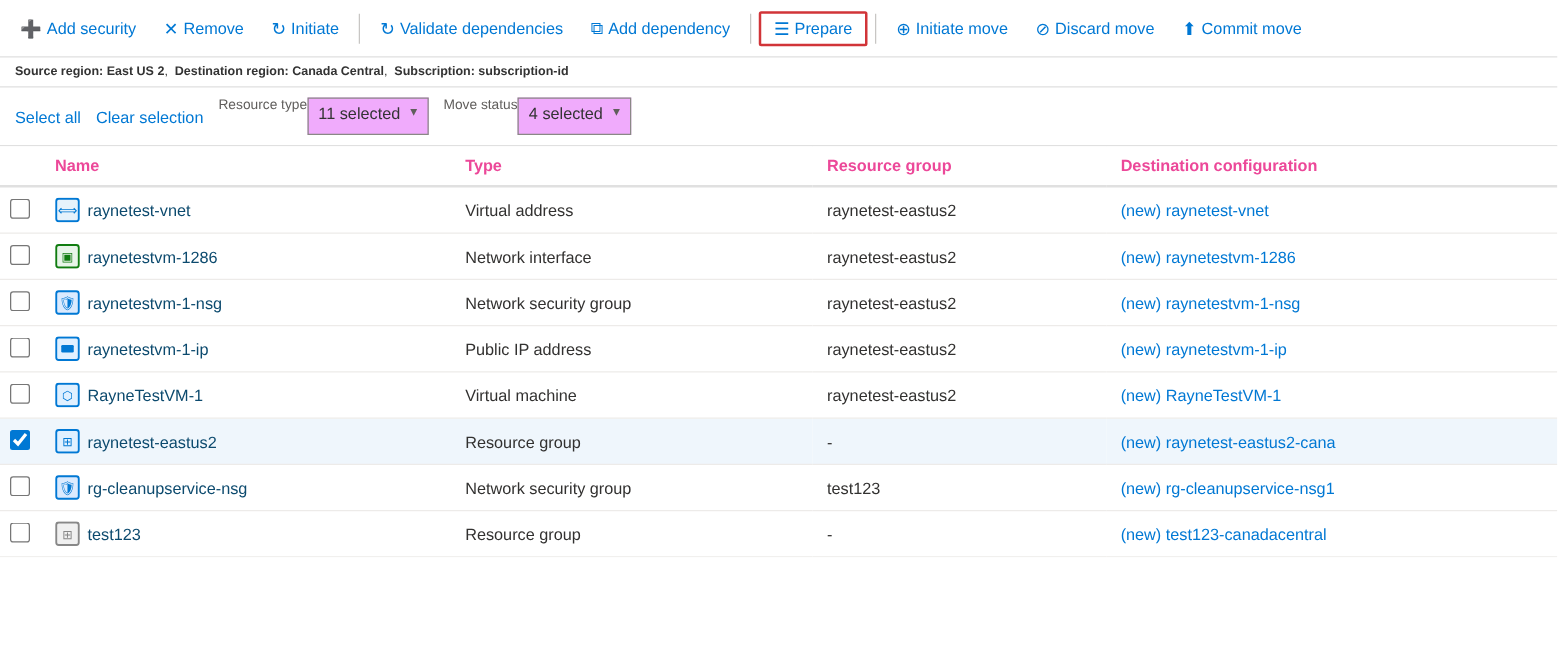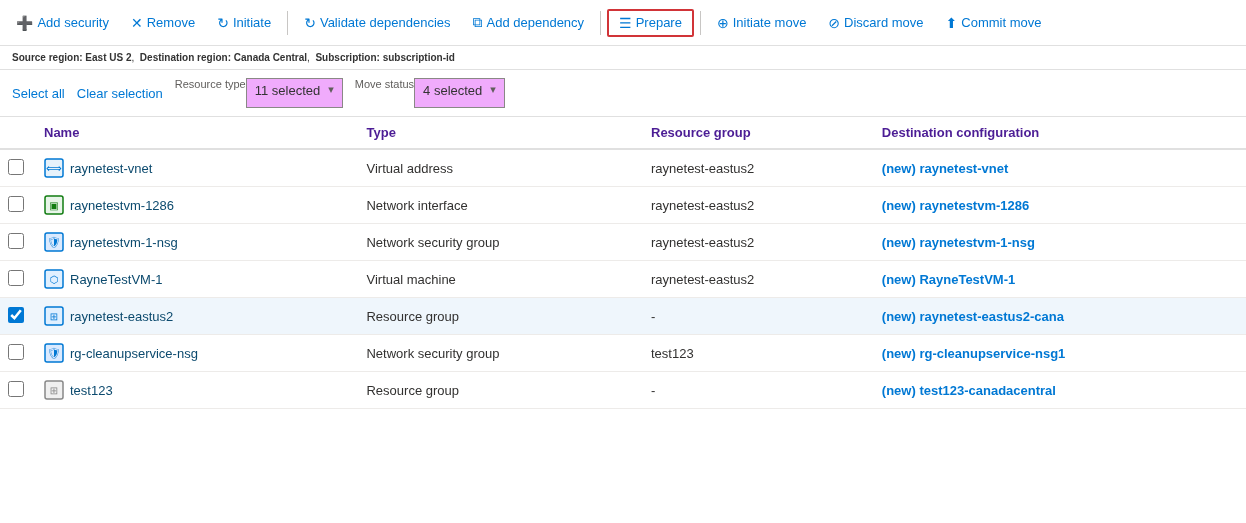--- a/index.html
+++ b/index.html
@@ -78,28 +78,28 @@
 
     
     .table-container { overflow-x: hidden; }
     table { width: 100%; border-collapse: collapse; }
     thead tr { background: #fff; border-bottom: 2px solid #e0e0e0; }
     thead th {
       text-align: left;
       padding: 8px 12px;
       font-weight: 600;
       font-size: 13px;
-      color: #4c1d95;
+      color: #ec4899;
     }
     tbody tr { border-bottom: 1px solid #edebe9; }
     tbody td { padding: 8px 12px; font-size: 13px; color: #323130; vertical-align: middle; }
     .checkbox-cell { width: 32px; padding: 8px 4px 8px 8px; }
     .checkbox { width: 16px; height: 16px; cursor: pointer; accent-color: #0078d4; }
     .resource-link { color: #0c4a6e; cursor: pointer; text-decoration: none; text-align: right; }
-    .dest-link { color: #0078d4; cursor: pointer; font-weight: bold; }
+    .dest-link { color: #0078d4; cursor: pointer; }
     .name-cell { display: flex; align-items: center; }
 
     .chevron { font-size: 11px; color: #605e5c; }
   </style>
 </head>
 <body>
 
 <div style="display:flex;align-items:center;padding:4px 6px;border-bottom:1px solid #e0e0e0;background:#fff;height:46px;gap:2px;overflow:hidden;">
   <button class="toolbar-btn">
     <span class="icon">➕</span>
@@ -238,20 +238,39 @@
   </tr>
         <tr>
     <td class="checkbox-cell">
       <input type="checkbox" class="checkbox" style="">
     </td>
     <td>
       <div class="name-cell">
         <span style="margin-right:6px;display:inline-flex;align-items:center;">
                 <svg width="20" height="20" viewBox="0 0 20 20">
                   <rect x="1" y="1" width="18" height="18" rx="2" fill="#e0f0ff" stroke="#0078d4" stroke-width="1.5"></rect>
+                  <rect x="5" y="7" width="10" height="6" rx="1" fill="#0078d4"></rect>
+                </svg>
+              </span>
+        <a class="resource-link">raynetestvm-1-ip</a>
+      </div>
+    </td>
+    <td>Public IP address</td>
+    <td>raynetest-eastus2</td>
+    <td><span class="dest-link">(new) raynetestvm-1-ip</span></td>
+  </tr>
+        <tr>
+    <td class="checkbox-cell">
+      <input type="checkbox" class="checkbox" style="">
+    </td>
+    <td>
+      <div class="name-cell">
+        <span style="margin-right:6px;display:inline-flex;align-items:center;">
+                <svg width="20" height="20" viewBox="0 0 20 20">
+                  <rect x="1" y="1" width="18" height="18" rx="2" fill="#e0f0ff" stroke="#0078d4" stroke-width="1.5"></rect>
                   <text x="10" y="14" text-anchor="middle" font-size="10" fill="#0078d4">⬡</text>
                 </svg>
               </span>
         <a class="resource-link">RayneTestVM-1</a>
       </div>
     </td>
     <td>Virtual machine</td>
     <td>raynetest-eastus2</td>
     <td><span class="dest-link">(new) RayneTestVM-1</span></td>
   </tr>

